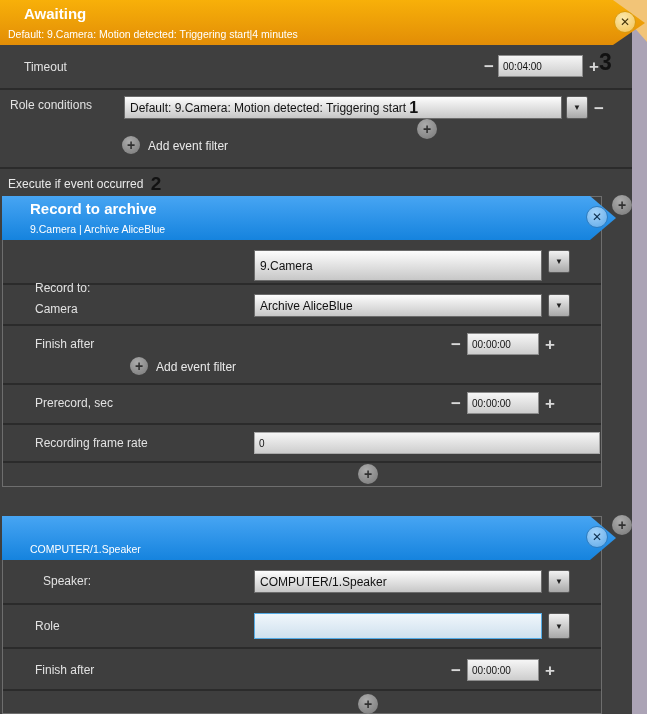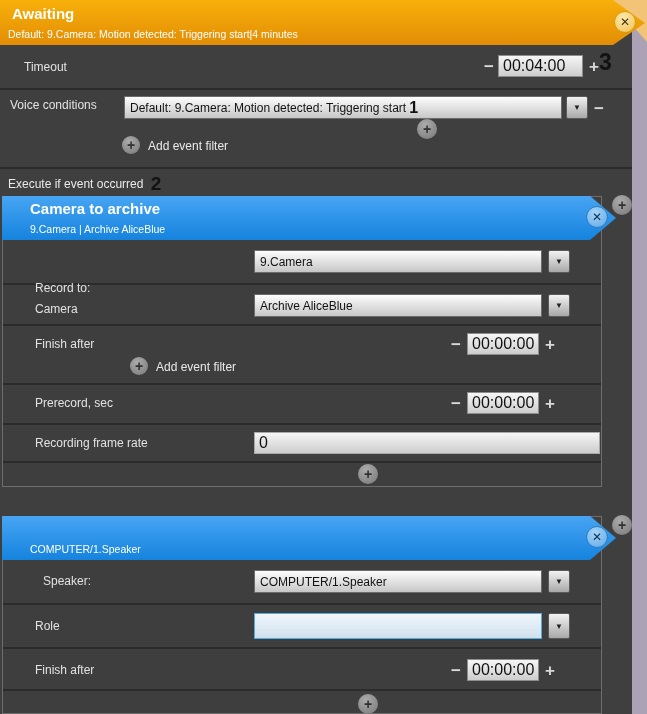--- a/index.html
+++ b/index.html
@@ -9,42 +9,42 @@
 
   
   .side-strip{left:632px; top:0; width:15px; height:714px; background:#aba3b5; z-index:0;}
 
   
   .banner-fold{left:610px; top:0; width:37px; height:42px; background:#f2c477;
                clip-path:polygon(0 0,100% 0,100% 100%); z-index:1;}
   .banner{left:0; top:0; width:647px; height:45px; z-index:2;
           background:linear-gradient(#f8b009,#e28d06);
           clip-path:polygon(0 0,613px 0,645px 23px,613px 45px,0 45px);}
-  .banner-title{left:12px; top:5px; color:#fff; font-size:15px; font-weight:bold;}
+  .banner-title{left:24px; top:5px; color:#fff; font-size:15px; font-weight:bold;}
   .banner-sub{left:8px; top:28px; color:#fff; font-size:10.5px;}
   .x-btn{width:22px; height:22px; border-radius:50%; display:flex; align-items:center;
          justify-content:center; font-size:12px; font-weight:bold; z-index:3; cursor:default;}
   .x-orange{left:614px; top:11px; background:radial-gradient(circle at 40% 30%,#fce9ad,#f2c152);
             color:#45350b; border:1px solid #d89c12;}
   .x-blue{background:radial-gradient(circle at 40% 30%,#a6d4fa,#5fa9e8); color:#0e2f4e;
           border:1px solid #2e7cc0;}
 
   .row-label{color:#e2e2e2; font-size:12px;}
   .section-label{color:#eaeaea; font-size:12px;}
   .annot{color:#121212; font-weight:bold;}
 
   .field{background:linear-gradient(#fdfdfd,#c7c7c7); border:1px solid #6b6b6b;
          display:flex; align-items:center; padding:0 5px; font-size:12px; color:#121212;
          white-space:nowrap; overflow:hidden;}
   .field-empty-focus{background:linear-gradient(#f0f6fb,#cfe1ee); border:1px solid #54ace6;}
   .arrow-btn{background:linear-gradient(#f2f2f2,#a8a8a8); border:1px solid #5a5a5a;
              border-radius:2px; display:flex; align-items:center; justify-content:center;
              color:#222; font-size:8px; cursor:default;}
   .tinput{background:linear-gradient(#f6f6f6,#cdcdcd); border:1px solid #8d8d8d;
-          font-family:"Liberation Sans","DejaVu Sans",sans-serif; font-size:16px; color:#121212;
+          font-family:"Liberation Sans","DejaVu Sans",sans-serif; font-size:10px; color:#121212;
           padding:3px 4px; box-sizing:border-box;}
   .stepper{color:#d8d8d8; font-size:17px; font-weight:bold; line-height:1; cursor:default;}
 
   .circle-btn{border-radius:50%; background:radial-gradient(circle at 40% 30%,#ababab,#787878);
               color:#303030; display:flex; align-items:center; justify-content:center;
               font-size:14px; font-weight:bold; line-height:1; cursor:default;}
 
   .sep{left:0; right:0; height:2px; background:#2b2b2b;}
 
   .block{background:#3e3e3e; border:1px solid #6e6e6e; z-index:1;}
@@ -70,21 +70,21 @@
   <div class="abs x-btn x-orange">✕</div>
 
   <div class="abs row-label" style="left:24px; top:60px;">Timeout</div>
   <div class="abs stepper" style="left:484px; top:58px;">−</div>
   <input class="abs tinput" style="left: 498px; top: 55px; width: 85px; height: 22px;" value="00:04:00">
   <div class="abs stepper" style="left:589px; top:58px;">+</div>
   <div class="abs annot" style="left:599px; top:49px; font-size:23px;">3</div>
 
   <div class="abs sep" style="top:88px; width:632px;"></div>
 
-  <div class="abs row-label" style="left:10px; top:98px;">Voice conditions</div>
+  <div class="abs row-label" style="left:10px; top:98px;">Role conditions</div>
   <div class="abs field" style="left:124px; top:96px; width:438px; height:23px;">
     <span>Default: 9.Camera: Motion detected: Triggering start</span>
     <span class="annot" style="font-size:16px; margin-left:3px;">1</span>
   </div>
   <div class="abs arrow-btn" style="left:566px; top:96px; width:22px; height:23px;">▼</div>
   <div class="abs stepper" style="left:594px; top:100px;">−</div>
 
   <div class="abs circle-btn" style="left:417px; top:119px; width:20px; height:20px;">+</div>
 
   <div class="abs circle-btn" style="left:122px; top:136px; width:18px; height:18px;">+</div>
@@ -92,27 +92,27 @@
 
   <div class="abs sep" style="top:167px; width:632px;"></div>
 
   <div class="abs section-label" style="left:8px; top:173px;">
     <span>Execute if event occurred</span>
     <span class="annot" style="font-size:19px; margin-left:4px; vertical-align:-2px;">2</span>
   </div>
 
   <div class="abs block" style="left:2px; top:196px; width:600px; height:291px;">
     <div class="abs block-header">
-      <div class="abs bh-title">Camera to archive</div>
+      <div class="abs bh-title">Record to archive</div>
       <div class="abs bh-sub">9.Camera | Archive AliceBlue</div>
     </div>
     <div class="abs x-btn x-blue" style="left:583px; top:9px;">✕</div>
 
     <div class="abs row-label" style="left:32px; top:57px;margin-top:48px;">Camera</div>
-    <div class="abs field" style="left:251px; top:53px; width:288px; height:23px;">
+    <div class="abs field" style="left:251px; top:53px; width:288px; height:31px;">
       <span>9.Camera</span>
     </div>
     <div class="abs arrow-btn" style="left:545px; top:53px; width:22px; height:23px;">▼</div>
     <div class="abs sep" style="top:86px;"></div>
 
     <div class="abs row-label" style="left:32px; top:84px;">Record to:</div>
     <div class="abs field" style="left:251px; top:97px; width:288px; height:23px;">
       <span>Archive AliceBlue</span>
     </div>
     <div class="abs arrow-btn" style="left:545px; top:97px; width:22px; height:23px;">▼</div>

